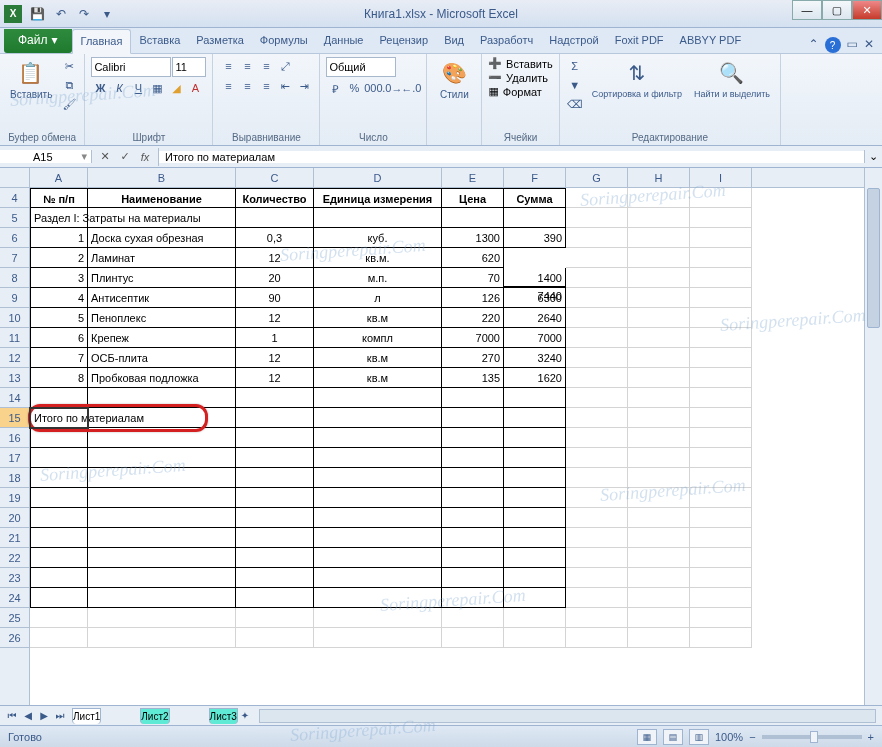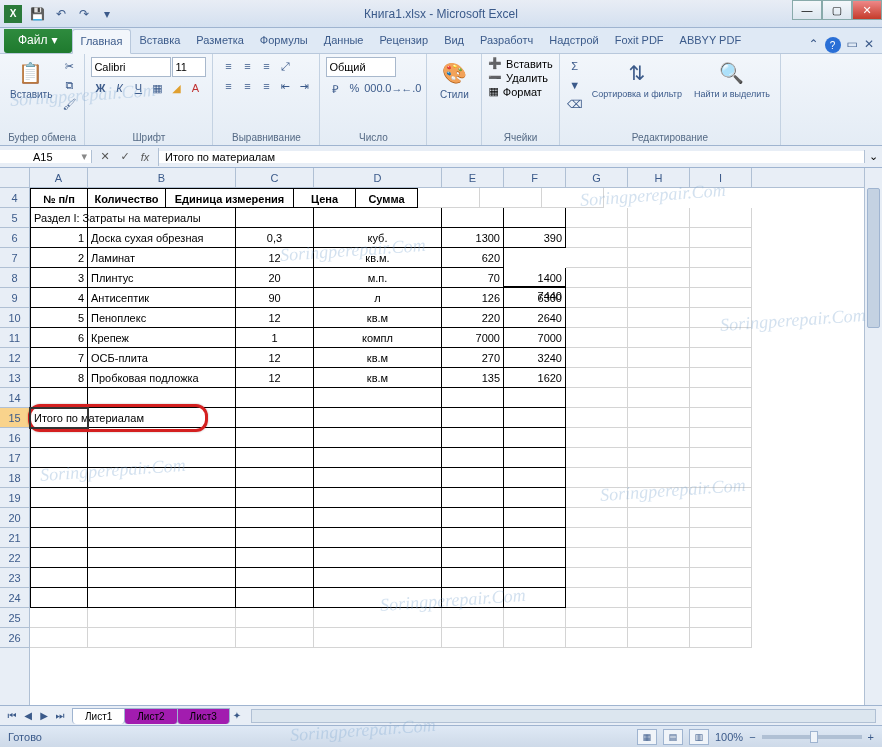--- a/index.html
+++ b/index.html
@@ -61,22 +61,22 @@
 .ctr { text-align: center; }
 .scroll-v { position: absolute; right: 0; top: 0; width: 18px; bottom: 0; background: #e8eef6; border-left: 1px solid #b0c0d4; }
 .scroll-thumb-v { position: absolute; left: 2px; right: 2px; top: 20px; height: 140px; background: #c4d2e2; border: 1px solid #9fb4d0; border-radius: 2px; }
 
 .highlight-ring { position: absolute; border: 3px solid #d42020; border-radius: 12px; pointer-events: none; box-shadow: 0 0 2px rgba(0,0,0,0.3); }
 
 
 .sheet-bar { height: 20px; background: #e8eef6; display: flex; align-items: center; border-bottom: 1px solid #9fb4d0; font-size: 10px; }
 .sheet-nav { display: flex; gap: 0; padding: 0 4px; }
 .sheet-nav-btn { width: 16px; text-align: center; color: #3b5a8a; cursor: pointer; }
-.sheet-tab { padding: 2px 12px; background: #fff; border: 1px solid #9fb4d0; border-bottom: none; border-radius: 0 0 4px 4px; margin-right: -1px; cursor: pointer; }
-.sheet-tab.inactive { background: #a21caf; }
+.sheet-tab { padding: 2px 0; background: #fff; border: 1px solid #9fb4d0; border-bottom: none; border-radius: 0 0 4px 4px; margin-right: -1px; cursor: pointer; }
+.sheet-tab.inactive { background: #5eead4; margin-left: 40px; }
 .sheet-scroll { flex: 1; margin: 0 6px; height: 14px; background: #dce6ef; border: 1px solid #b0c0d4; position: relative; }
 
 
 .status-bar { height: 22px; background: linear-gradient(#dfe9f5,#cdd9e8); display: flex; align-items: center; padding: 0 8px; font-size: 11px; color: #3b5a8a; }
 .status-right { margin-left: auto; display: flex; gap: 6px; align-items: center; }
 .view-btn { width: 20px; height: 16px; border: 1px solid #9fb4d0; background: #f0f4f9; cursor: pointer; display: flex; align-items: center; justify-content: center; font-size: 9px; }
 .zoom-slider { width: 100px; height: 4px; background: #b0c0d4; position: relative; }
 .zoom-thumb { position: absolute; left: 48px; top: -4px; width: 8px; height: 12px; background: #f0f4f9; border: 1px solid #9fb4d0; }
 
 .watermark { position: absolute; color: rgba(130,170,210,0.35); font-style: italic; font-family: cursive; font-size: 18px; pointer-events: none; transform: rotate(-4deg); }
@@ -293,20 +293,21 @@
       <div class="row-h">21</div>
       <div class="row-h">22</div>
       <div class="row-h">23</div>
       <div class="row-h">24</div>
       <div class="row-h">25</div>
       <div class="row-h">26</div>
     </div>
   <div class="cells" id="cells">
       <div class="row">
         <div class="cell hdr bordered btop bleft" style="width: 58px;">№ п/п</div>
+        <div class="cell hdr bordered btop" style="width: 148px;">Наименование</div>
         <div class="cell hdr bordered btop" style="width: 78px;">Количество</div>
         <div class="cell hdr bordered btop" style="width: 128px;">Единица измерения</div>
         <div class="cell hdr bordered btop" style="width: 62px;">Цена</div>
         <div class="cell hdr bordered btop" style="width: 62px;">Сумма</div>
         <div class="cell" style="width: 62px;"></div>
         <div class="cell" style="width: 62px;"></div>
         <div class="cell" style="width: 62px;"></div>
       </div>
       <div class="row">
         <div class="cell bordered bleft" style="width: 58px;">Раздел I: Затраты на материалы</div>

